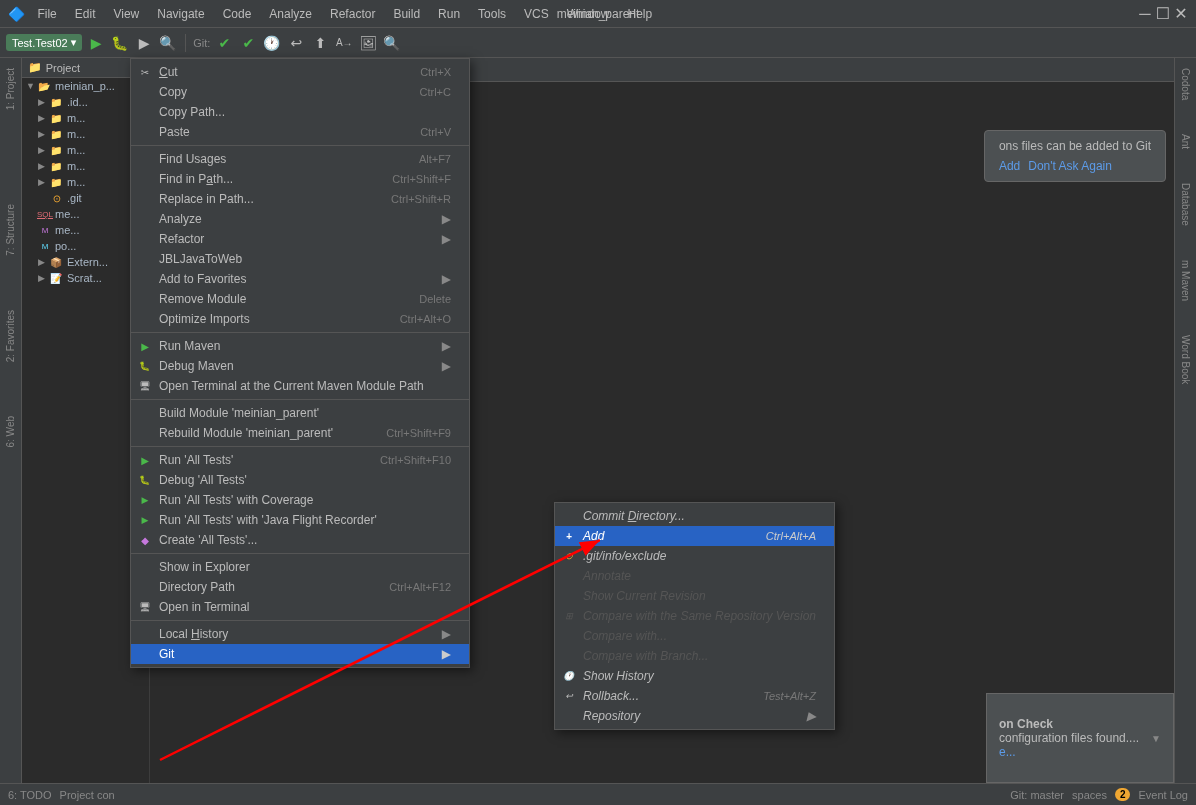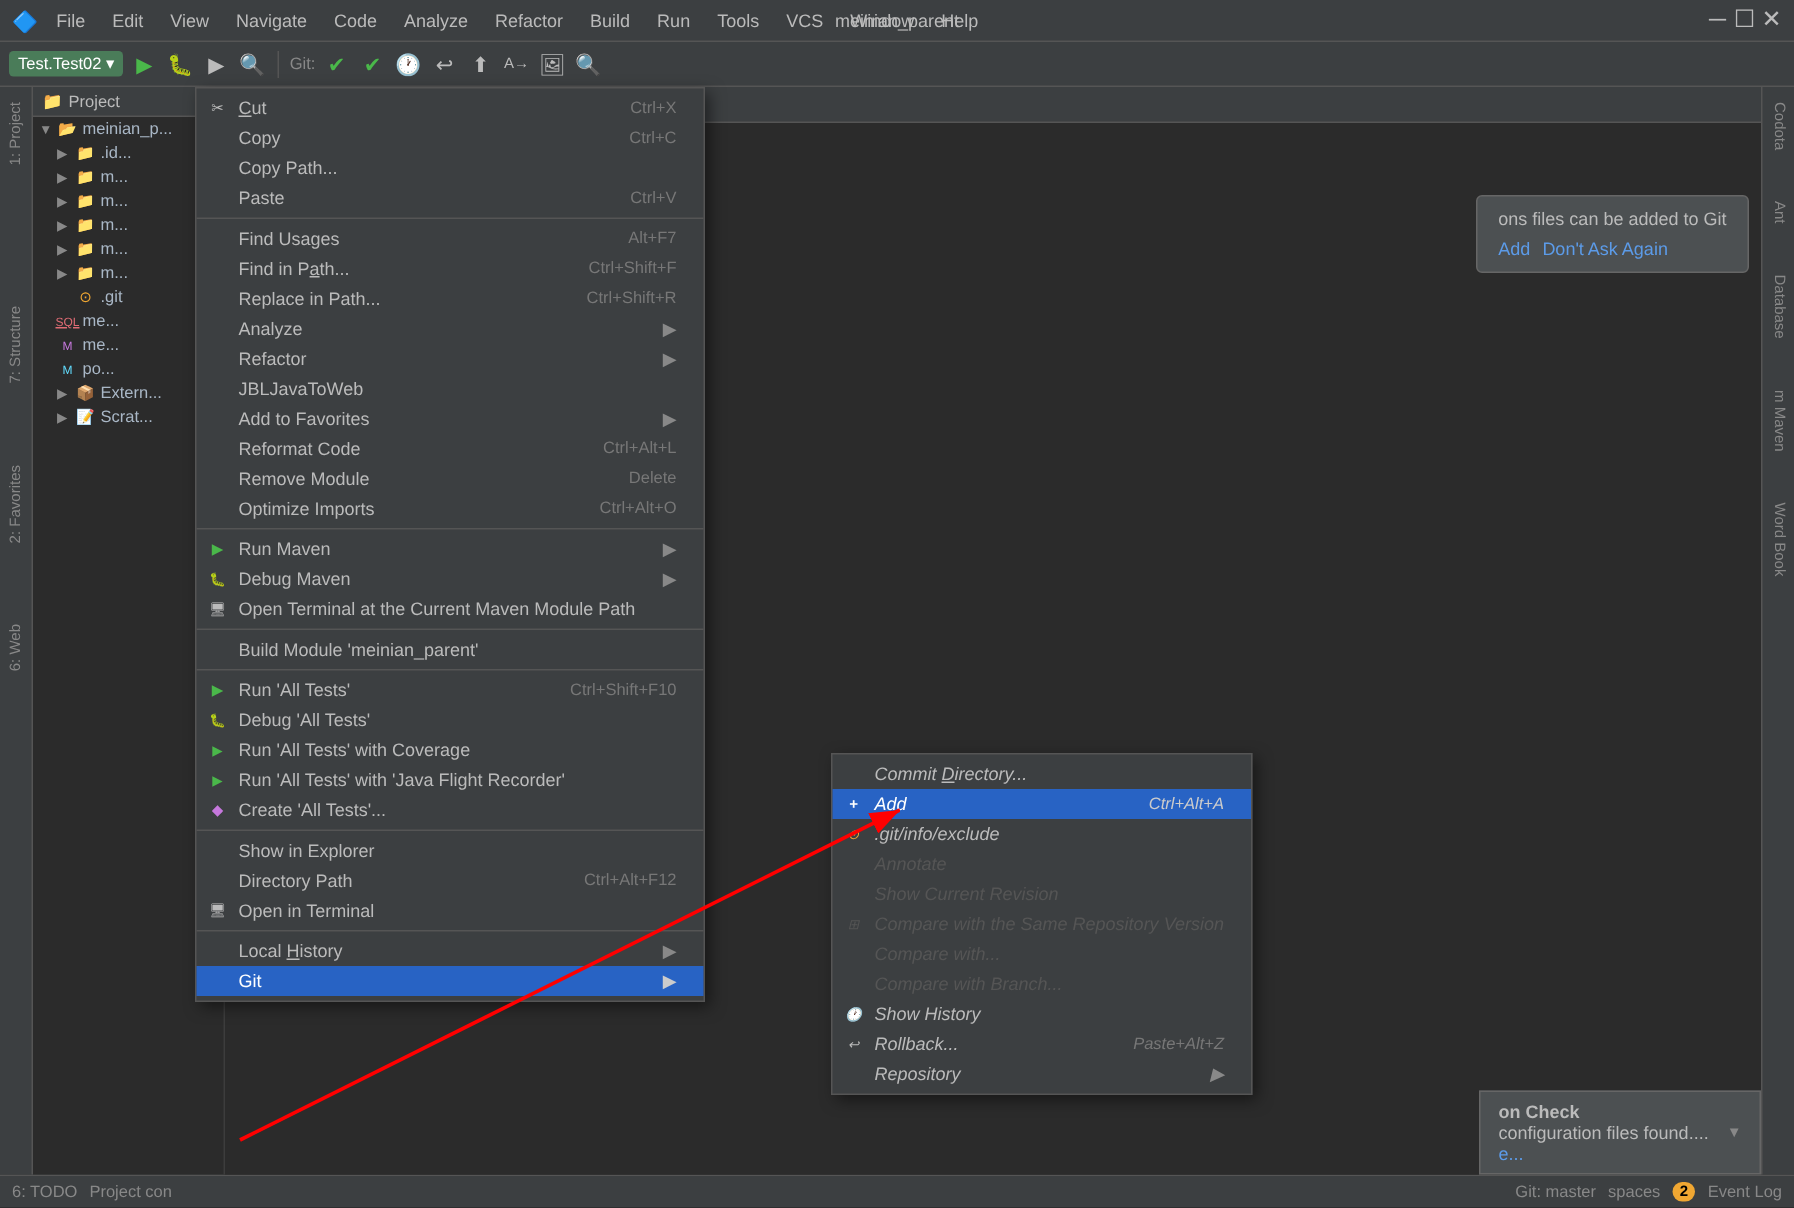--- a/index.html
+++ b/index.html
@@ -338,21 +338,21 @@
       text-decoration: none;
     }
 
     
     .bottom-notification {
       position: absolute;
       bottom: 22px;
       right: 22px;
       background: #4c5052;
       border: 1px solid #666;
-      padding: 6px 12px;
+      padding: 23px 12px;
       font-size: 12px;
       color: #bbbbbb;
       display: flex;
       align-items: center;
       gap: 8px;
       max-width: 320px;
     }
 
     
     .red-arrow {
@@ -565,24 +565,20 @@
     <span class="submenu-arrow">▶</span>
   </div>
   <div class="ctx-item">
     <span class="ctx-item-text">JBLJavaToWeb</span>
   </div>
   <div class="ctx-item">
     <span class="ctx-item-text">Add to Favorites</span>
     <span class="submenu-arrow">▶</span>
   </div>
   <div class="ctx-item">
-    <span class="ctx-item-text">Reformat Code</span>
-    <span class="shortcut">Ctrl+Alt+L</span>
-  </div>
-  <div class="ctx-item">
     <span class="ctx-item-text">Remove Module</span>
     <span class="shortcut">Delete</span>
   </div>
   <div class="ctx-item">
     <span class="ctx-item-text">Optimize Imports</span>
     <span class="shortcut">Ctrl+Alt+O</span>
   </div>
   <div class="ctx-separator"></div>
   <div class="ctx-item">
     <span class="item-icon" style="color:#4ab84a;">▶</span>
@@ -594,20 +590,24 @@
     <span class="ctx-item-text">Debug Maven</span>
     <span class="submenu-arrow">▶</span>
   </div>
   <div class="ctx-item">
     <span class="item-icon" style="font-size:9px;">🖥</span>
     <span class="ctx-item-text">Open Terminal at the Current Maven Module Path</span>
   </div>
   <div class="ctx-separator"></div>
   <div class="ctx-item">
     <span class="ctx-item-text">Build Module 'meinian_parent'</span>
+  </div>
+  <div class="ctx-item">
+    <span class="ctx-item-text">Rebuild Module 'meinian_parent'</span>
+    <span class="shortcut">Ctrl+Shift+F9</span>
   </div>
   <div class="ctx-separator"></div>
   <div class="ctx-item">
     <span class="item-icon" style="color:#4ab84a;">▶</span>
     <span class="ctx-item-text">Run 'All Tests'</span>
     <span class="shortcut">Ctrl+Shift+F10</span>
   </div>
   <div class="ctx-item">
     <span class="item-icon" style="font-size:9px;">🐛</span>
     <span class="ctx-item-text">Debug 'All Tests'</span>
@@ -676,21 +676,21 @@
   <div class="ctx-item disabled">
     <span class="ctx-item-text">Compare with Branch...</span>
   </div>
   <div class="ctx-item">
     <span class="item-icon" style="font-size:9px;">🕐</span>
     <span class="ctx-item-text">Show History</span>
   </div>
   <div class="ctx-item">
     <span class="item-icon" style="font-size:9px;">↩</span>
     <span class="ctx-item-text">Rollback...</span>
-    <span class="shortcut">Paste+Alt+Z</span>
+    <span class="shortcut">Test+Alt+Z</span>
   </div>
   <div class="ctx-item">
     <span class="ctx-item-text">Repository</span>
     <span class="submenu-arrow">▶</span>
   </div>
 </div>
 
 <div class="notification-bubble" style="right:30px; top:130px;">
   <span>ons files can be added to Git</span>
   <div class="notif-actions">

